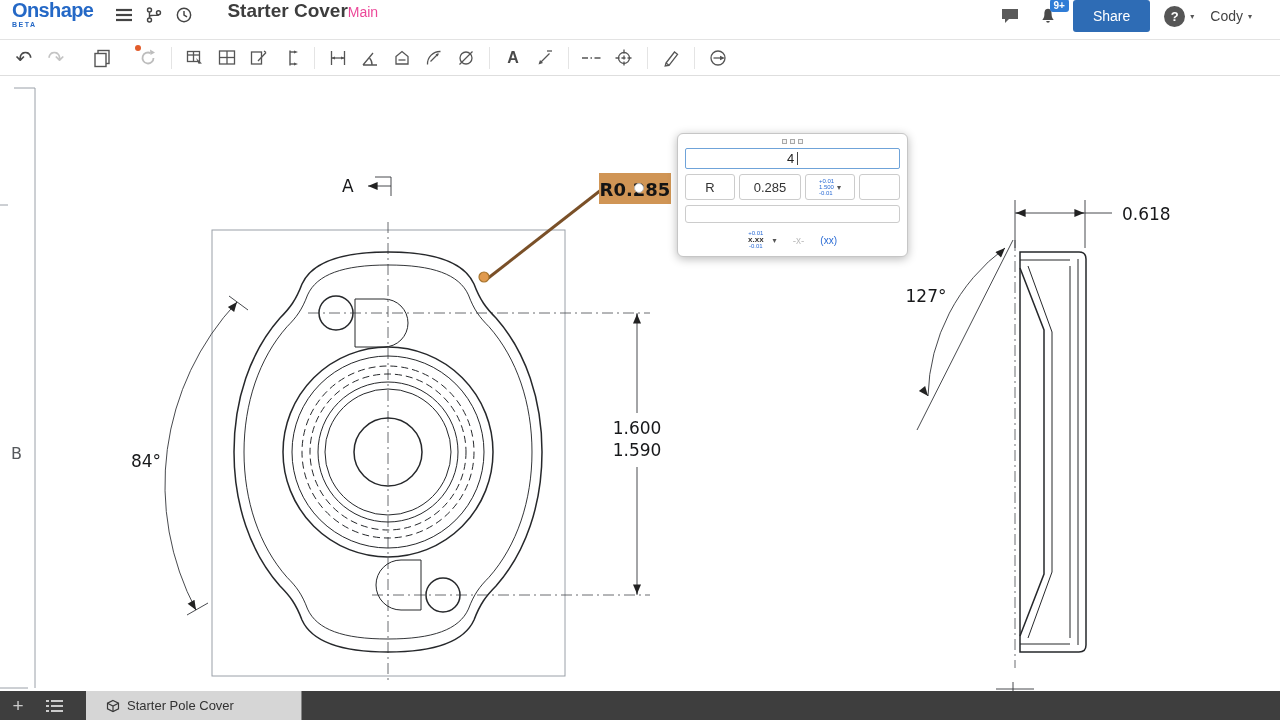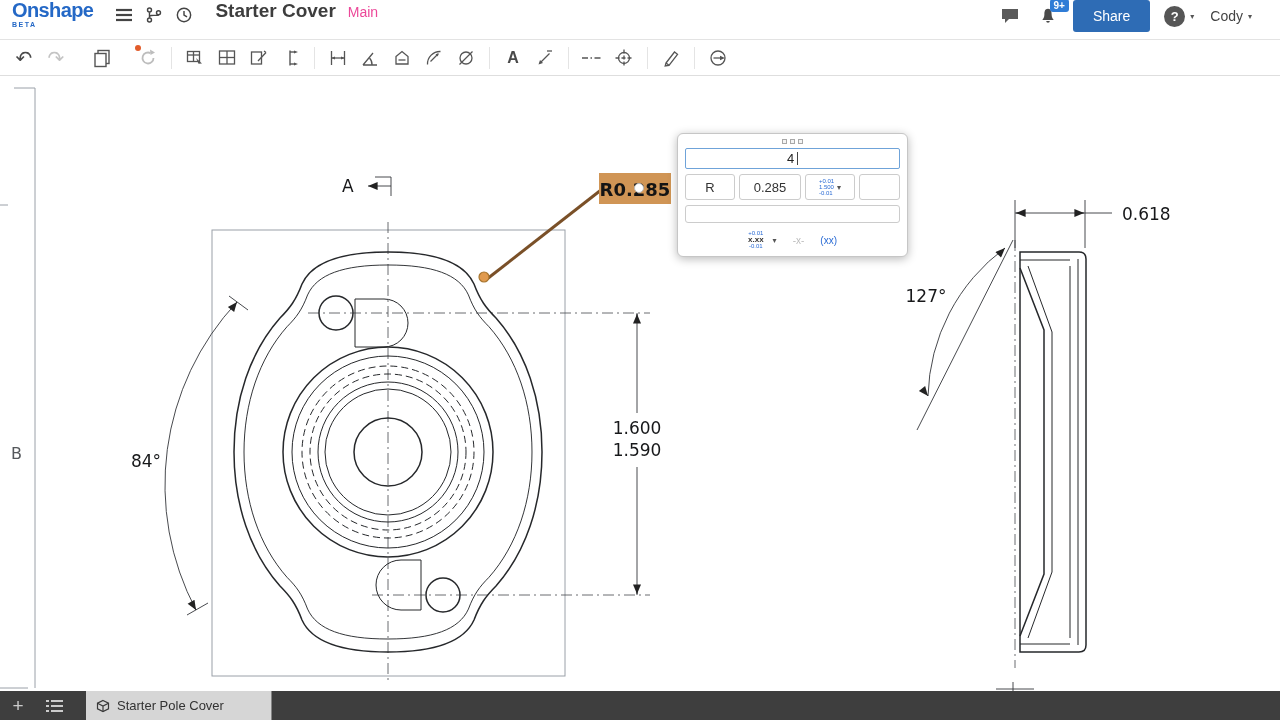--- a/index.html
+++ b/index.html
@@ -4,21 +4,21 @@
 <style>
   *{margin:0;padding:0;box-sizing:border-box}
   body{width:1280px;height:720px;overflow:hidden;font-family:"Liberation Sans",sans-serif;background:#fff;position:relative}
 
   
   .topbar{height:40px;display:flex;align-items:flex-start;padding:0 12px;border-bottom:1px solid #e3e3e3;background:#fff}
   .logo{display:flex;flex-direction:column;line-height:1;margin-right:16px;cursor:pointer}
   .logo-main{color:#2468c6;font-size:20px;font-weight:bold;letter-spacing:-0.6px}
   .logo-beta{color:#2468c6;font-size:7px;font-weight:bold;letter-spacing:1.5px;margin-top:1px}
   .tb-btn{width:30px;height:30px;display:flex;align-items:center;justify-content:center;cursor:pointer}
-  .doc-title{margin-left:16px;display:flex;align-items:baseline;gap:12px}
+  .doc-title{margin-left:28px;display:flex;align-items:baseline;}
   .doc-name{font-size:19px;font-weight:bold;color:#3d3d3d}
   .doc-branch{font-size:14px;color:#ec4899;cursor:pointer}
   .top-right{margin-left:auto;display:flex;align-items:center}
   .bell-wrap{position:relative;width:34px;height:30px;display:flex;align-items:center;justify-content:center;cursor:pointer;margin-left:6px}
   .badge{position:absolute;top:-2px;right:-4px;background:#2f7cd6;color:#fff;font-size:10px;font-weight:bold;padding:1px 4px;border-radius:3px}
   .share-btn{background:#2e6cb5;color:#fff;border:none;font-size:14px;font-family:inherit;padding:8px 20px;border-radius:3px;cursor:pointer;margin:0 14px 0 8px}
   .menu-item{display:flex;align-items:center;gap:5px;cursor:pointer;margin-right:16px;color:#444;font-size:14px}
   .help-circle{width:21px;height:21px;border-radius:50%;background:#565656;color:#fff;font-size:13px;font-weight:bold;display:flex;align-items:center;justify-content:center}
   .caret{font-size:8px;color:#555}
 
@@ -65,21 +65,21 @@
   .fmt-stack{display:flex;flex-direction:column;align-items:center;line-height:1}
   .fmt-stack i{font-style:normal;font-size:6px;color:#2a6bd4;line-height:5px}
   .fmt-stack b{font-size:8px;color:#333;line-height:8px}
   .fmt-dash{font-size:10px;color:#bdbdbd}
   .fmt-dual{font-size:10px;color:#2a6bd4}
 
   
   .bottombar{height:29px;background:#3e3e3e;display:flex;align-items:stretch}
   .bb-btn{width:36px;display:flex;align-items:center;justify-content:center;cursor:pointer;color:#cbcbcb;font-size:19px}
   .tabs{display:flex;align-items:stretch;margin-left:14px}
-  .tab{width:186px;display:flex;align-items:center;gap:7px;padding:0 10px;background:#d6d6d6;border-right:1px solid #858585;font-size:13px;color:#333;cursor:pointer;overflow:hidden;white-space:nowrap}
+  .tab{width:216px;display:flex;align-items:center;gap:7px;padding:0 20px;background:#d6d6d6;border-right:1px solid #858585;font-size:13px;color:#333;cursor:pointer;overflow:hidden;white-space:nowrap}
   .tab.active{background:#fff;border-right:1px solid #b5b5b5}
   .tab-label{overflow:hidden;text-overflow:ellipsis}
 </style>
 </head>
 <body>
 
 <div class="topbar">
   <div class="logo">
     <span class="logo-main">Onshape</span>
     <span class="logo-beta">BETA</span>

